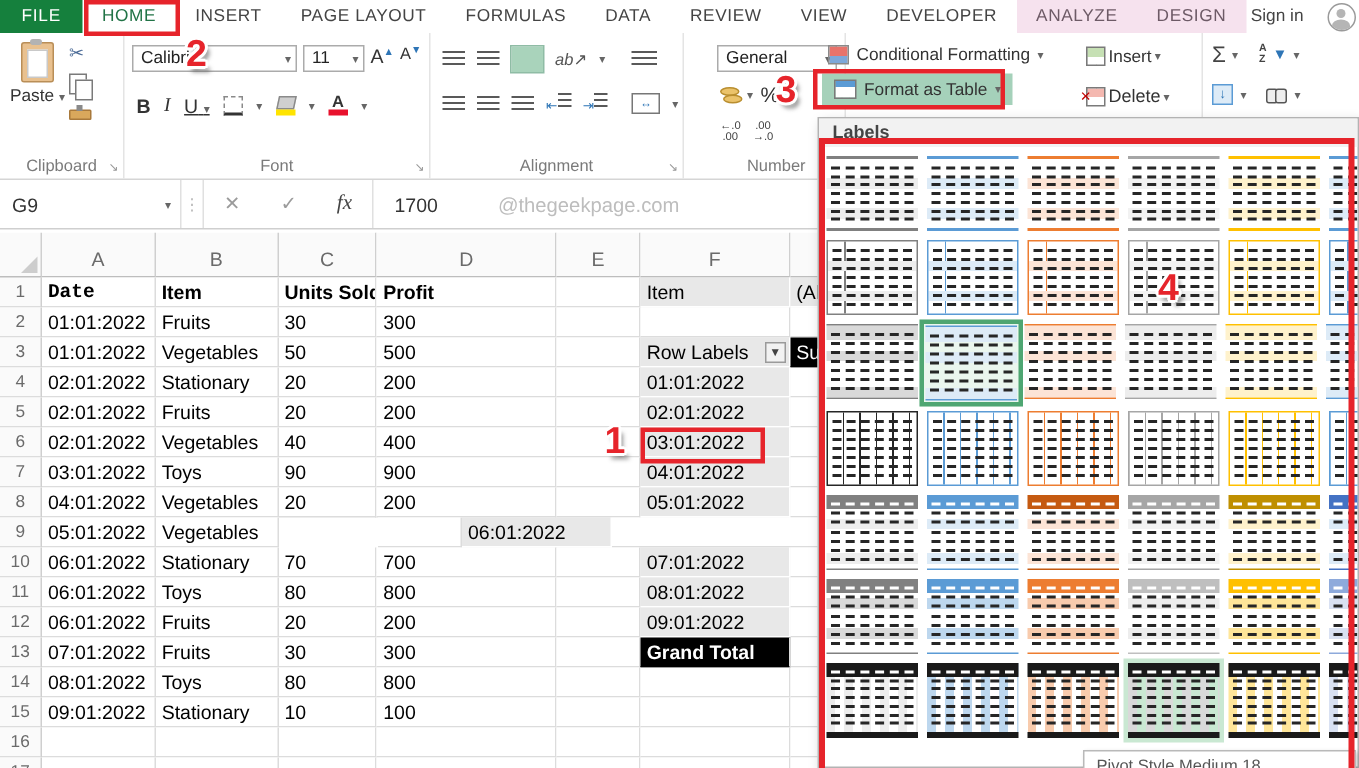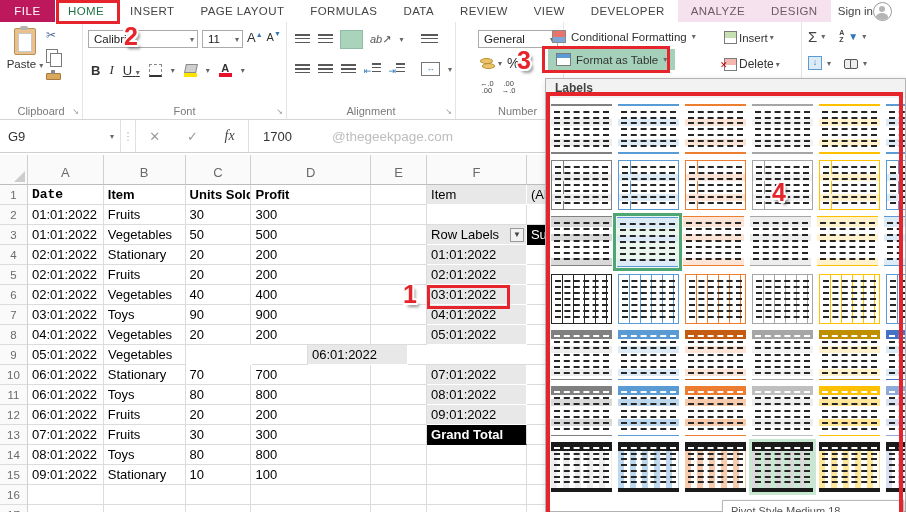--- a/index.html
+++ b/index.html
@@ -1,25 +1,25 @@
 <!DOCTYPE html>
 <html><head>
 <meta charset="utf-8">
 <style>
   html,body{margin:0;padding:0;background:#fff;}
   #app{position:relative;width:906px;height:512px;overflow:hidden;
        font-family:"Liberation Sans","DejaVu Sans",sans-serif;background:#fff;}
   
   #tabbar{position:absolute;left:0;top:0;width:906px;height:22px;background:#fff;display:flex;align-items:stretch;font-size:11.5px;}
-  .filetab{width:55px;background:#be185d;color:#fff;display:flex;align-items:center;justify-content:center;letter-spacing:.5px;}
+  .filetab{width:55px;background:#15803d;color:#fff;display:flex;align-items:center;justify-content:center;letter-spacing:.5px;}
   .tab{display:flex;align-items:center;padding:0 13px;color:#444;letter-spacing:.4px;cursor:default;}
   .tab.active{color:#217346;font-weight:400;}
   .ctxwrap{display:flex;background:#F6E2EE;}
   .ctxwrap .tab{color:#6d5a66;}
-  .signin{margin-left:auto;display:flex;align-items:center;gap:0;padding-right:14px;color:#444;text-align:right;}
+  .signin{margin-left:auto;display:flex;align-items:center;gap:16px;padding-right:2px;color:#444;text-align:right;}
   .avatar{width:17px;height:17px;border:1px solid #9a9a9a;border-radius:50%;position:relative;overflow:hidden;background:#fff;}
   .avatar::before{content:"";position:absolute;left:5px;top:3px;width:6px;height:6px;border-radius:50%;background:#b5b5b5;}
   .avatar::after{content:"";position:absolute;left:2px;top:10px;width:12px;height:8px;border-radius:50% 50% 0 0;background:#b5b5b5;}
   
   #ribbon{position:absolute;left:0;top:22px;width:906px;height:98px;background:#fff;border-bottom:1px solid #D5D5D5;box-sizing:border-box;}
   .grp{position:absolute;top:0;height:97px;box-sizing:border-box;border-right:1px solid #E4E4E4;}
   .grp .lbl{position:absolute;bottom:2px;left:0;width:100%;text-align:center;color:#7A7A7A;font-size:11px;}
   .dlg{position:absolute;bottom:3px;right:3px;font-size:8px;color:#999;}
   .combo{display:flex;align-items:center;justify-content:space-between;border:1px solid #ABABAB;background:#fff;height:18px;font-size:11.5px;color:#222;padding:0 3px 0 5px;box-sizing:border-box;}
   .car{font-size:8px;color:#666;}

